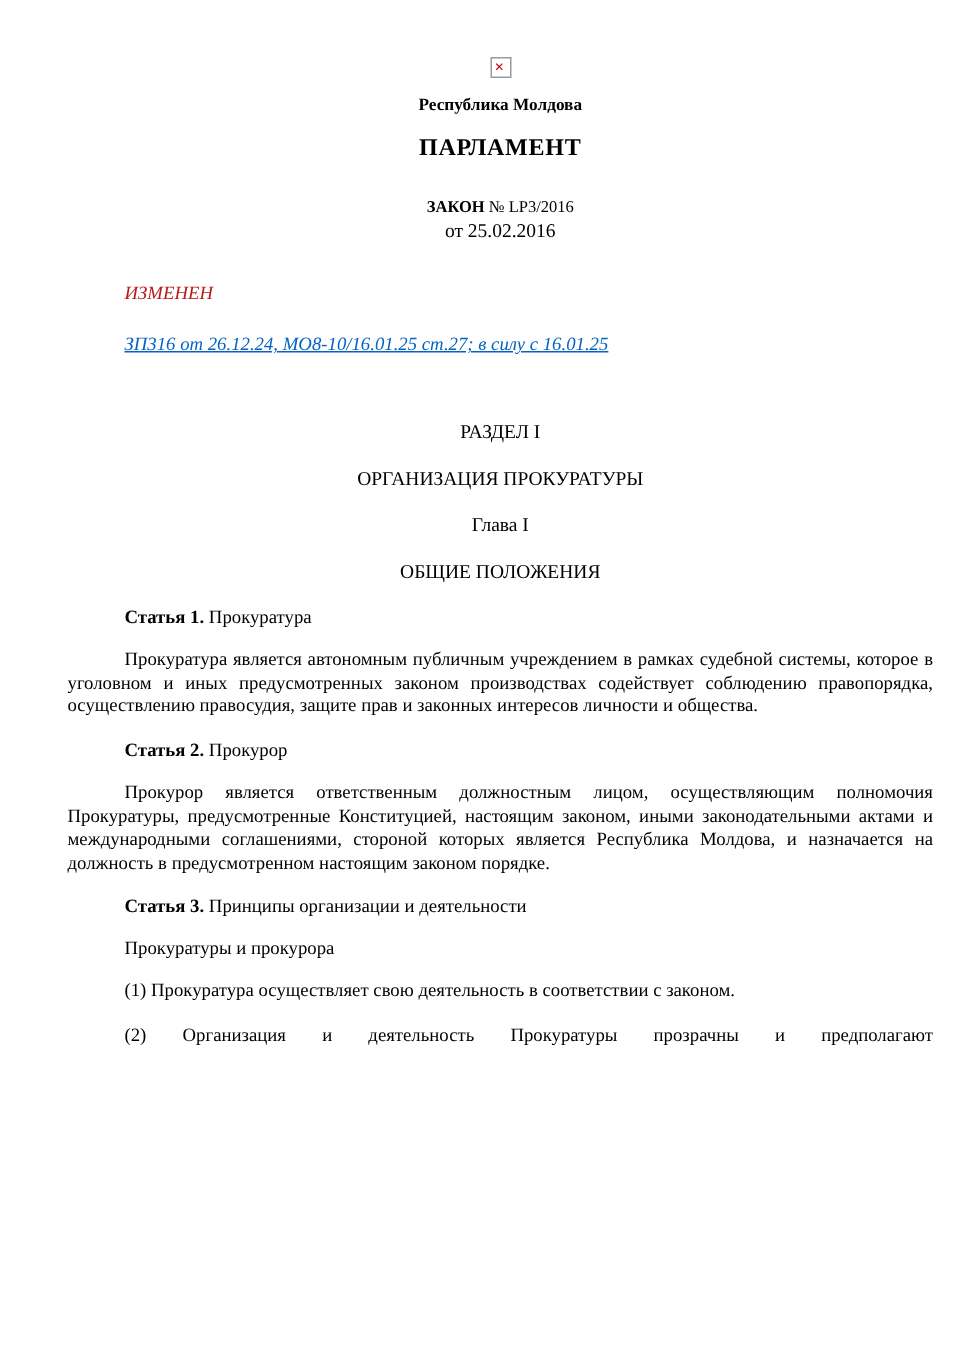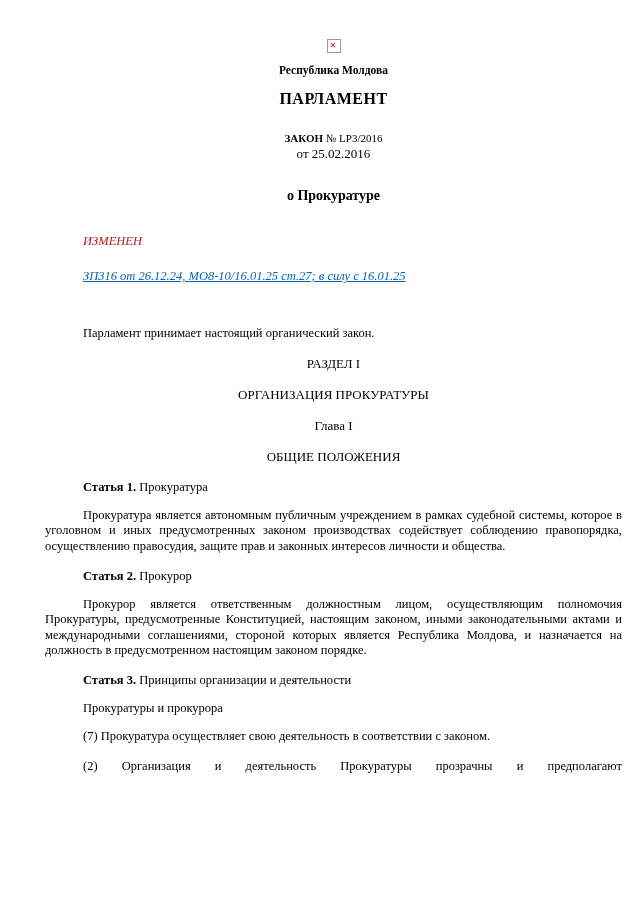--- a/index.html
+++ b/index.html
@@ -72,30 +72,28 @@
 
   <div class="center parliament">ПАРЛАМЕНТ</div>
 
   <div class="center law-line">
     <span class="law-label">ЗАКОН</span>
     <span>№ LP3/2016</span>
   </div>
 
   <div class="center law-date">от 25.02.2016</div>
 
-  <div class="center law-title">о Прокуратуре</div>
 
 
   <div class="amended" style="color:#b91c1c;">ИЗМЕНЕН</div>
 
   <div class="amend-link-row">
     <a class="amend-link" style="color:#0563c1;">ЗП316 от 26.12.24, МО8-10/16.01.25 ст.27; в силу с 16.01.25</a>
   </div>
 
-  <p class="para">Парламент принимает настоящий органический закон.</p>
 
   <div class="heading-c">РАЗДЕЛ I</div>
   <div class="heading-c">ОРГАНИЗАЦИЯ ПРОКУРАТУРЫ</div>
   <div class="heading-c">Глава I</div>
   <div class="heading-c">ОБЩИЕ ПОЛОЖЕНИЯ</div>
 
   <div class="art-heading">
     <span class="art-label">Статья 1.</span>
     <span>Прокуратура</span>
   </div>
@@ -106,16 +104,16 @@
     <span>Прокурор</span>
   </div>
   <p class="para">Прокурор является ответственным должностным лицом, осуществляющим полномочия Прокуратуры, предусмотренные Конституцией, настоящим законом, иными законодательными актами и международными соглашениями, стороной которых является Республика Молдова, и назначается на должность в предусмотренном настоящим законом порядке.</p>
 
   <div class="art-heading">
     <span class="art-label">Статья 3.</span>
     <span>Принципы организации и деятельности</span>
   </div>
   <div class="art-heading">Прокуратуры и прокурора</div>
 
-  <p class="para">(7) Прокуратура осуществляет свою деятельность в соответствии с законом.</p>
+  <p class="para">(1) Прокуратура осуществляет свою деятельность в соответствии с законом.</p>
   <p class="para cutoff">(2) Организация и деятельность Прокуратуры прозрачны и предполагают</p>
 
 </div>
 
 </body></html>

